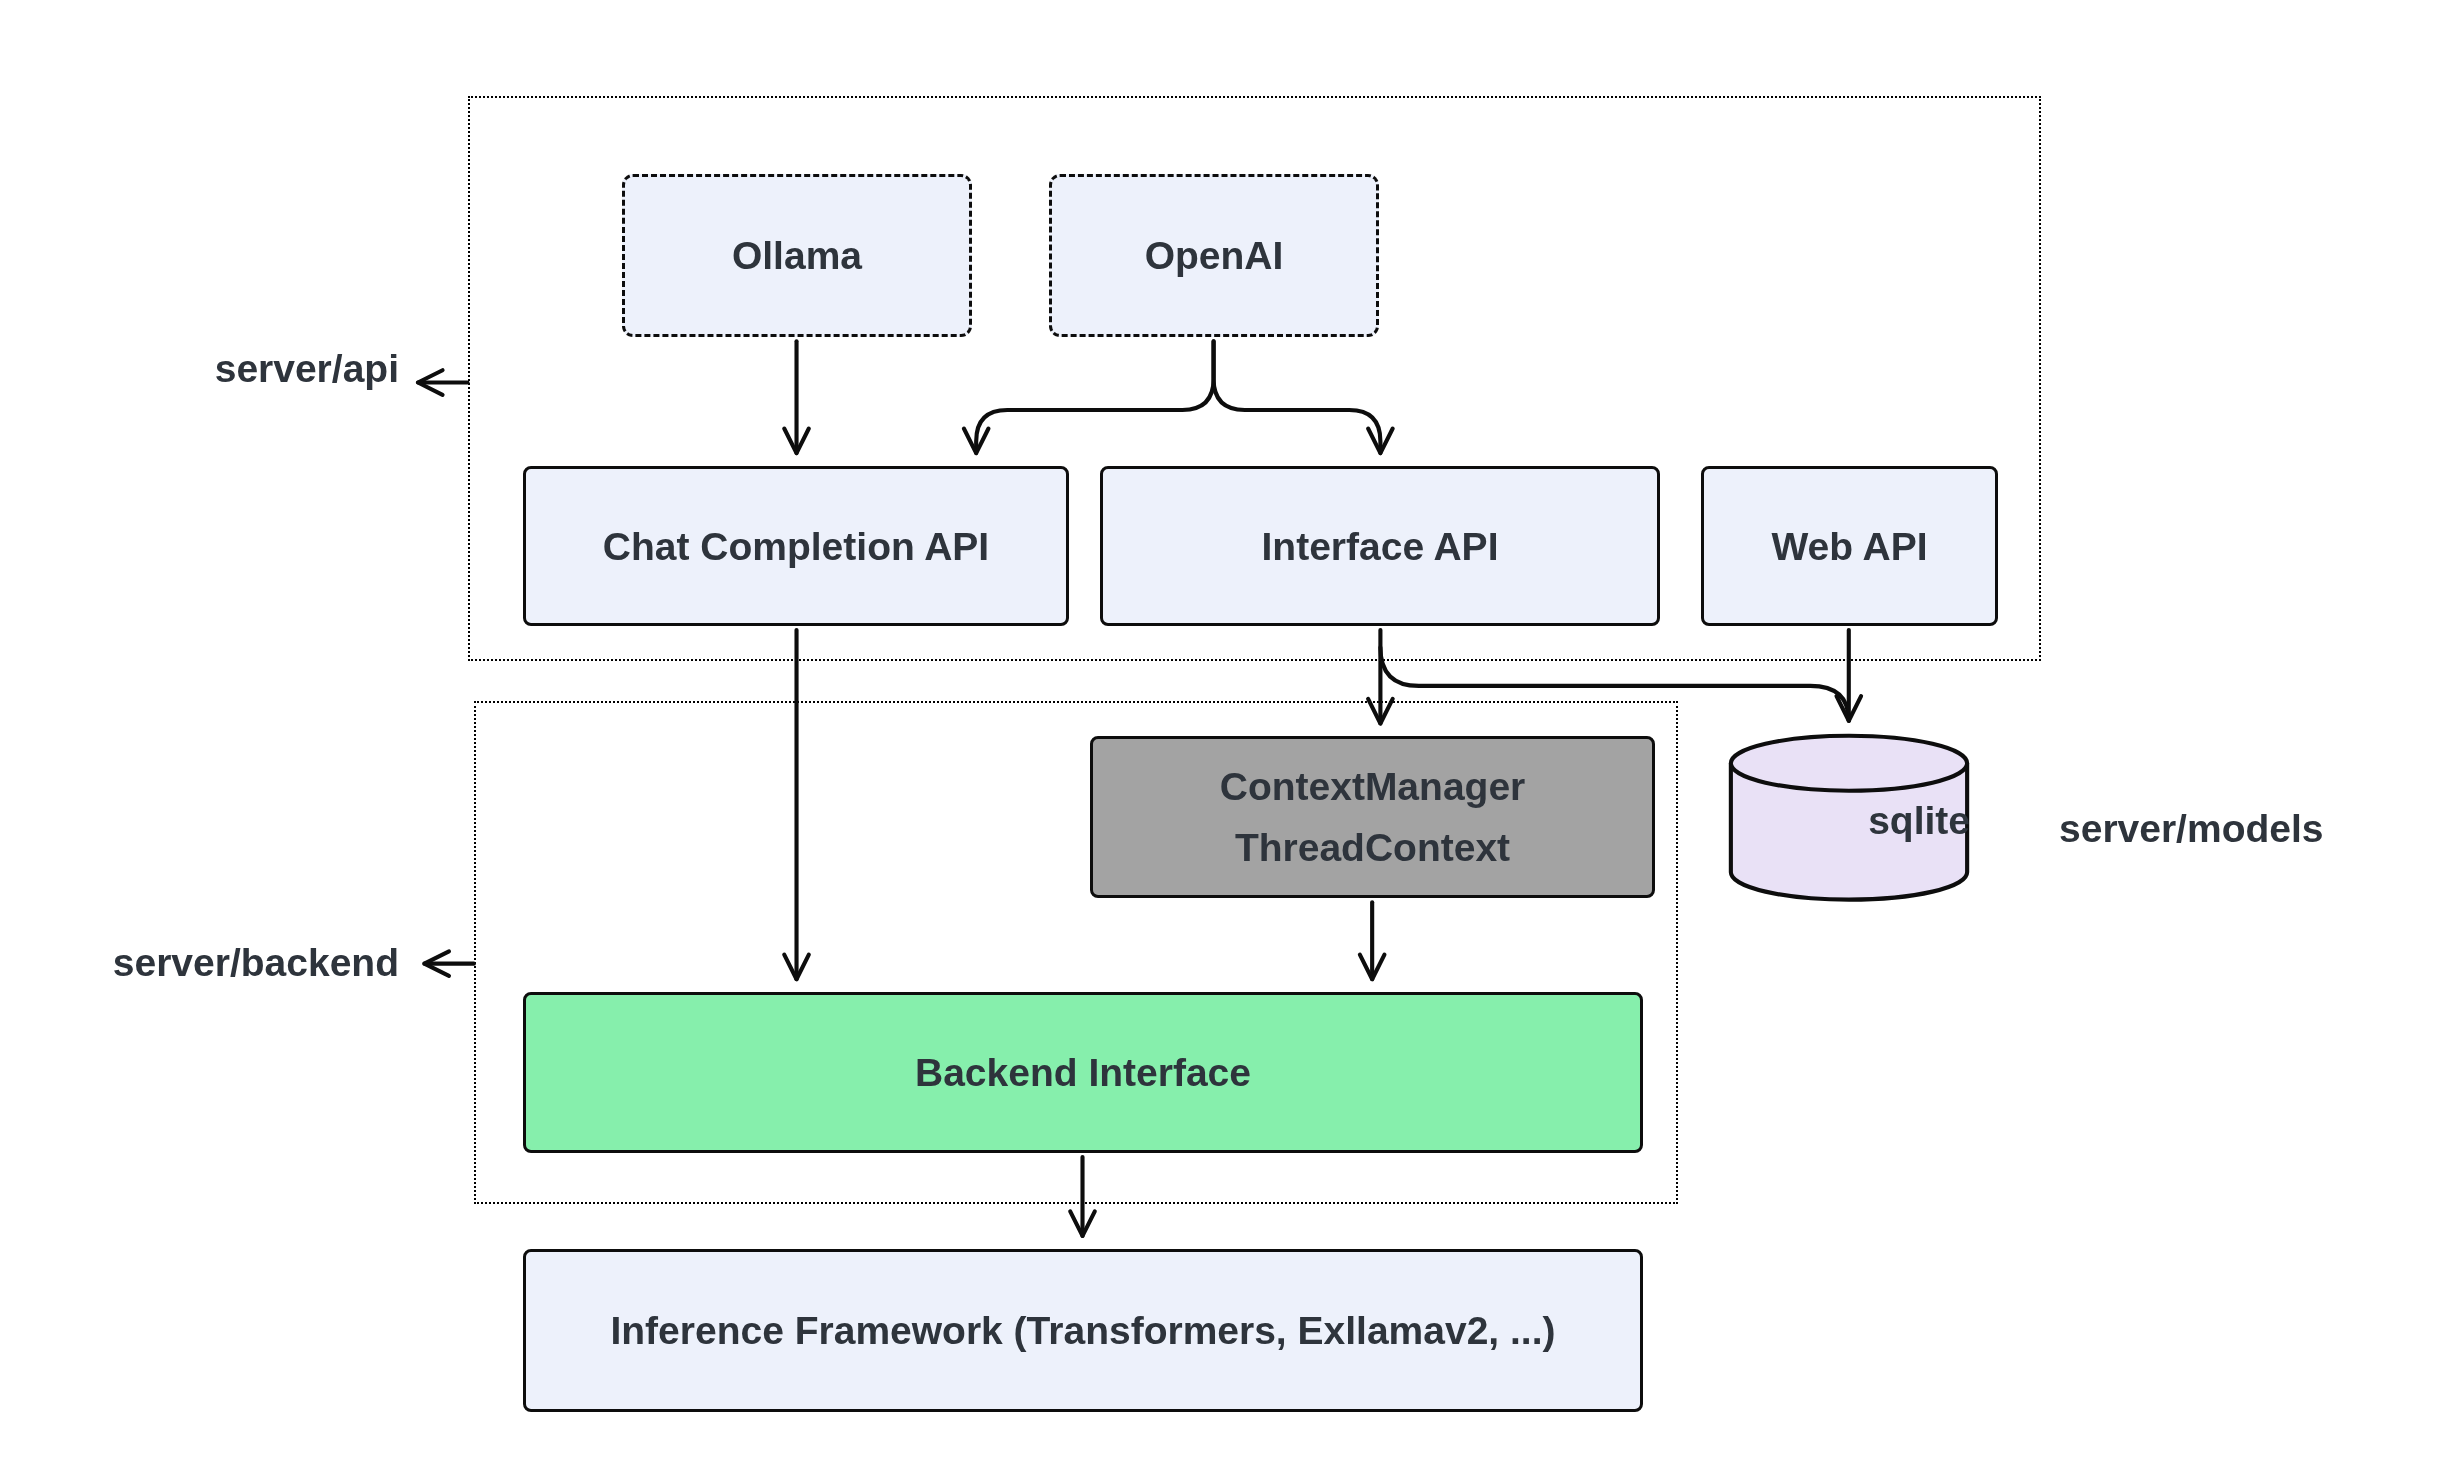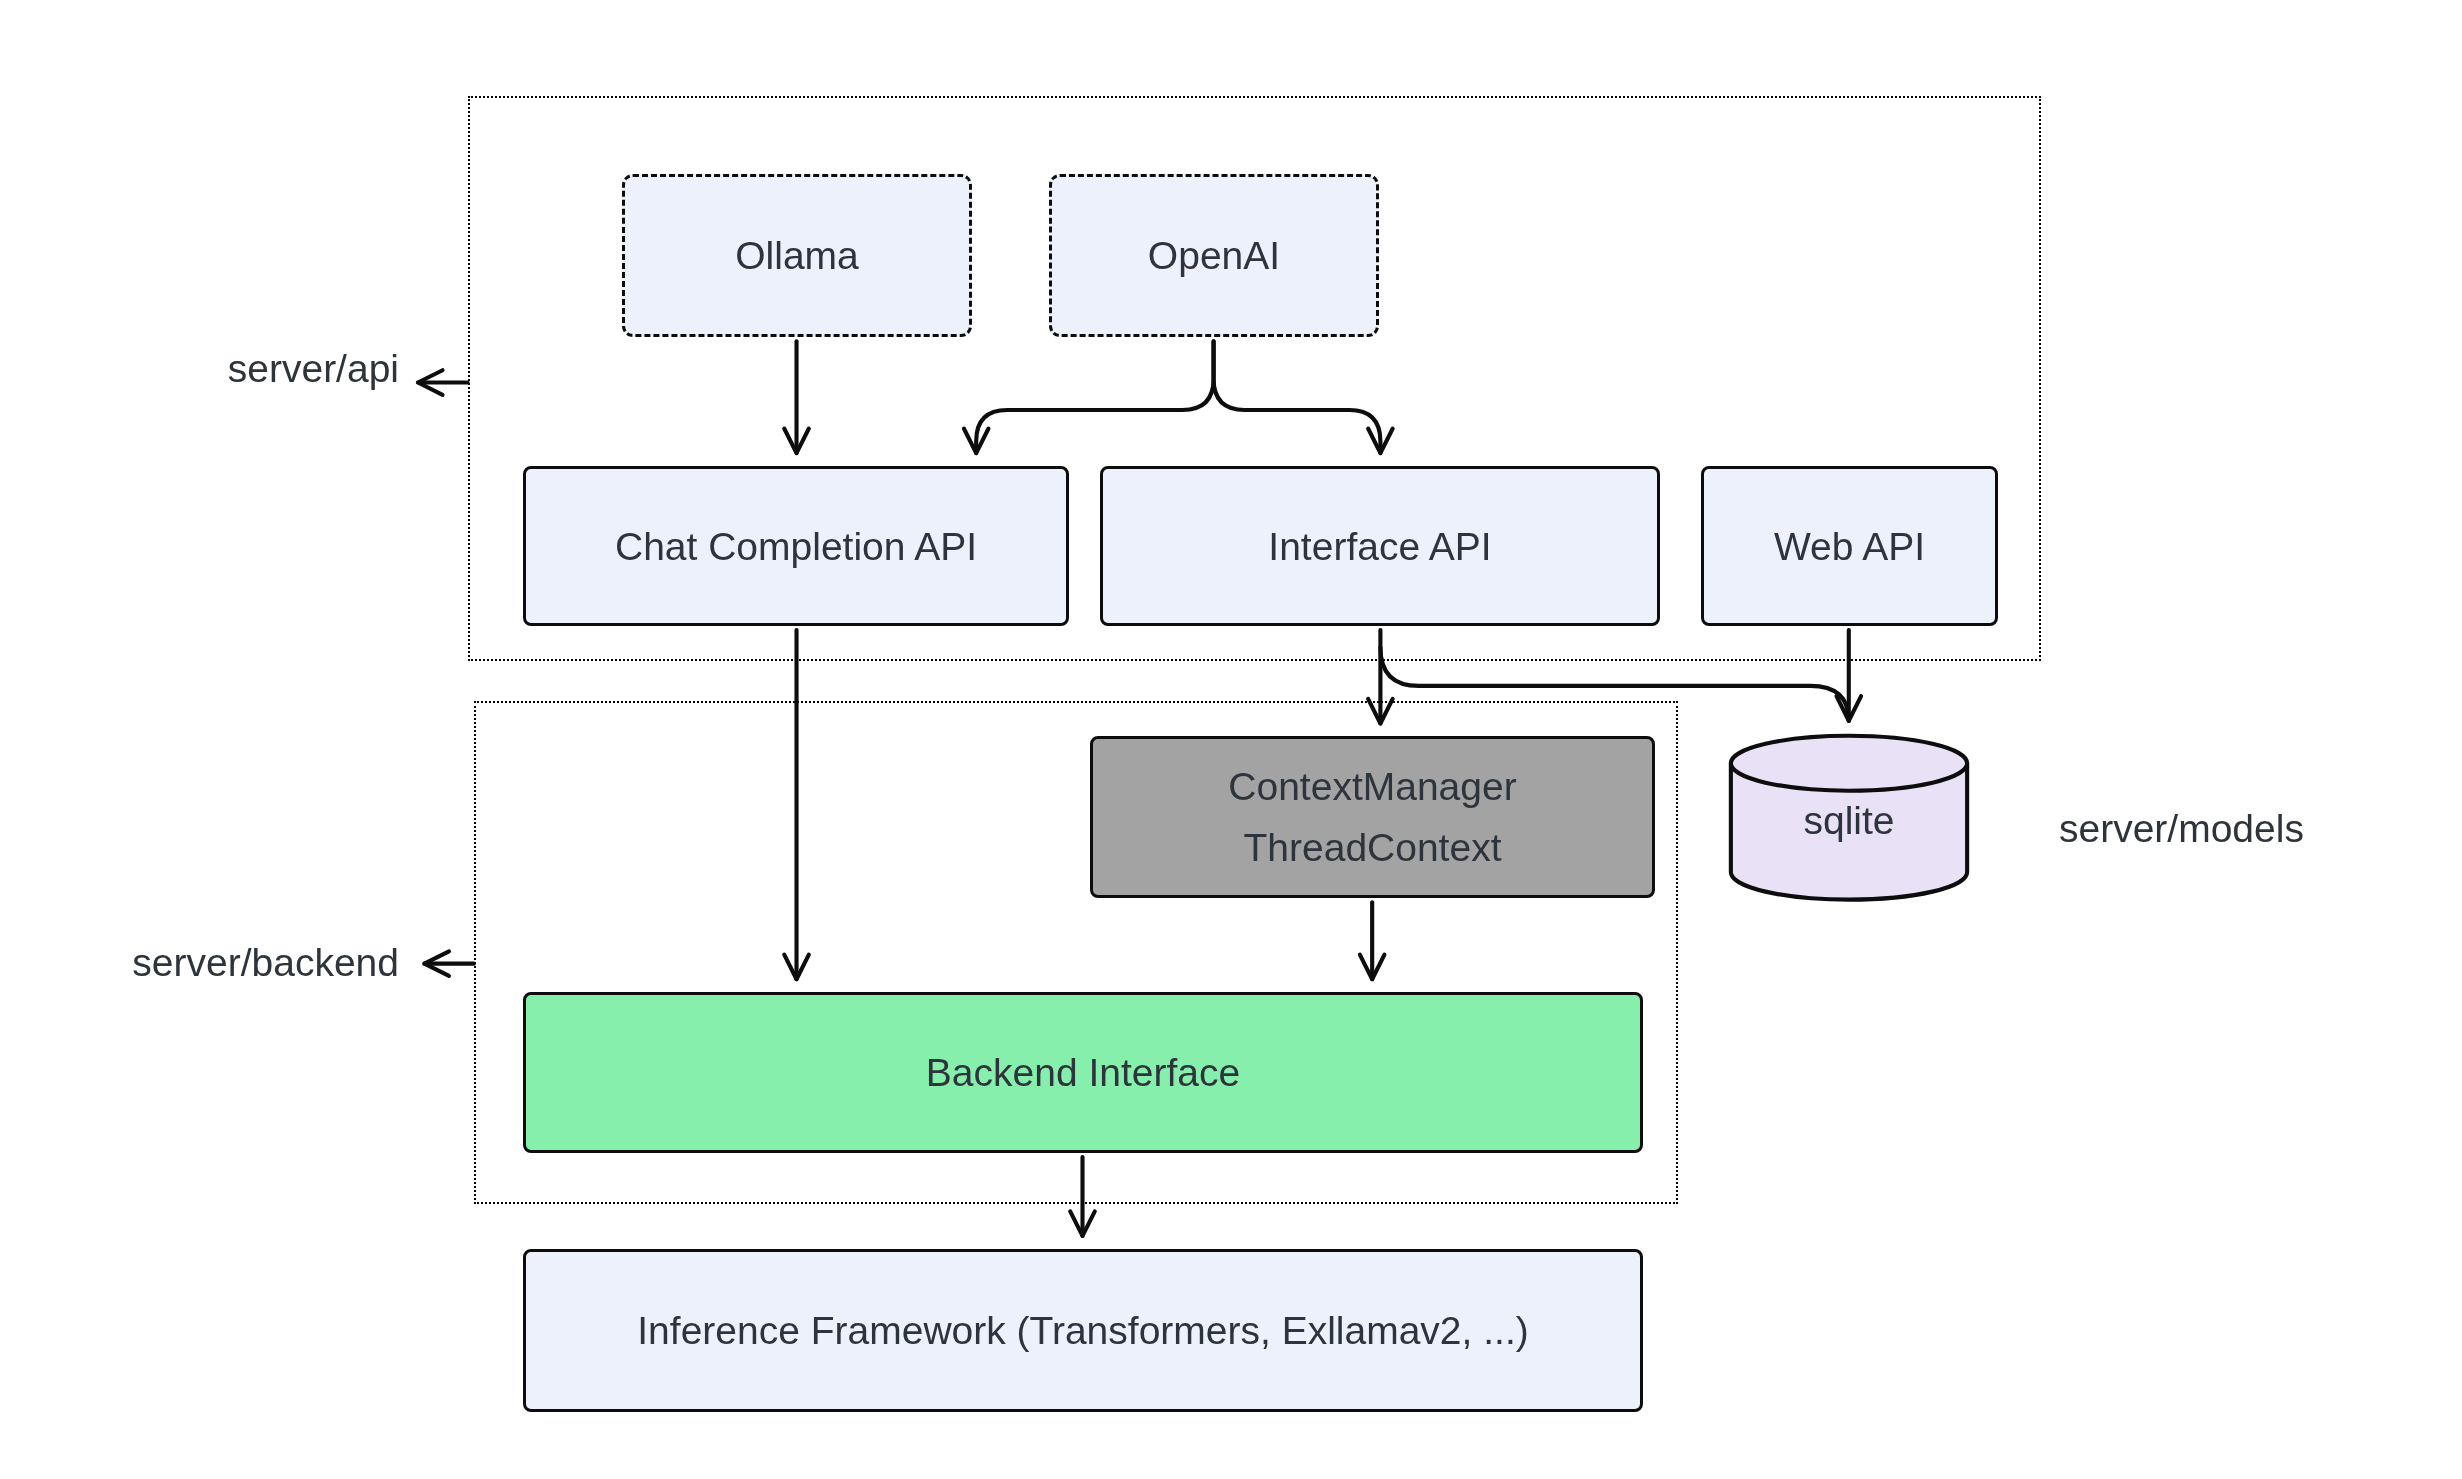--- a/index.html
+++ b/index.html
@@ -4,20 +4,21 @@
 <style>
   html, body { margin: 0; padding: 0; background: #ffffff; }
   .canvas {
     position: relative;
     width: 2462px;
     height: 1480px;
     background: #ffffff;
     font-family: "Liberation Sans", sans-serif;
     color: #2e343c;
     overflow: hidden;
+    font-weight: bold;
   }
   .container-box {
     position: absolute;
     border: 2.8px dotted #000000;
     background: transparent;
   }
   .node {
     position: absolute;
     display: flex;
     flex-direction: column;
@@ -61,21 +62,21 @@
     left: 1728px;
     top: 733px;
     width: 242px;
     height: 174px;
   }
   .cylinder-label {
     position: absolute;
     left: 0;
     top: 66px;
     width: 100%;
-    text-align: center;
+    text-align: right;
     font-size: 39px;
     color: #2e343c;
   }
 </style>
 </head>
 <body>
 
 <div class="canvas">
 
   <div class="container-box" style="left:468px; top:96px; width:1569px; height:561px;"></div>

